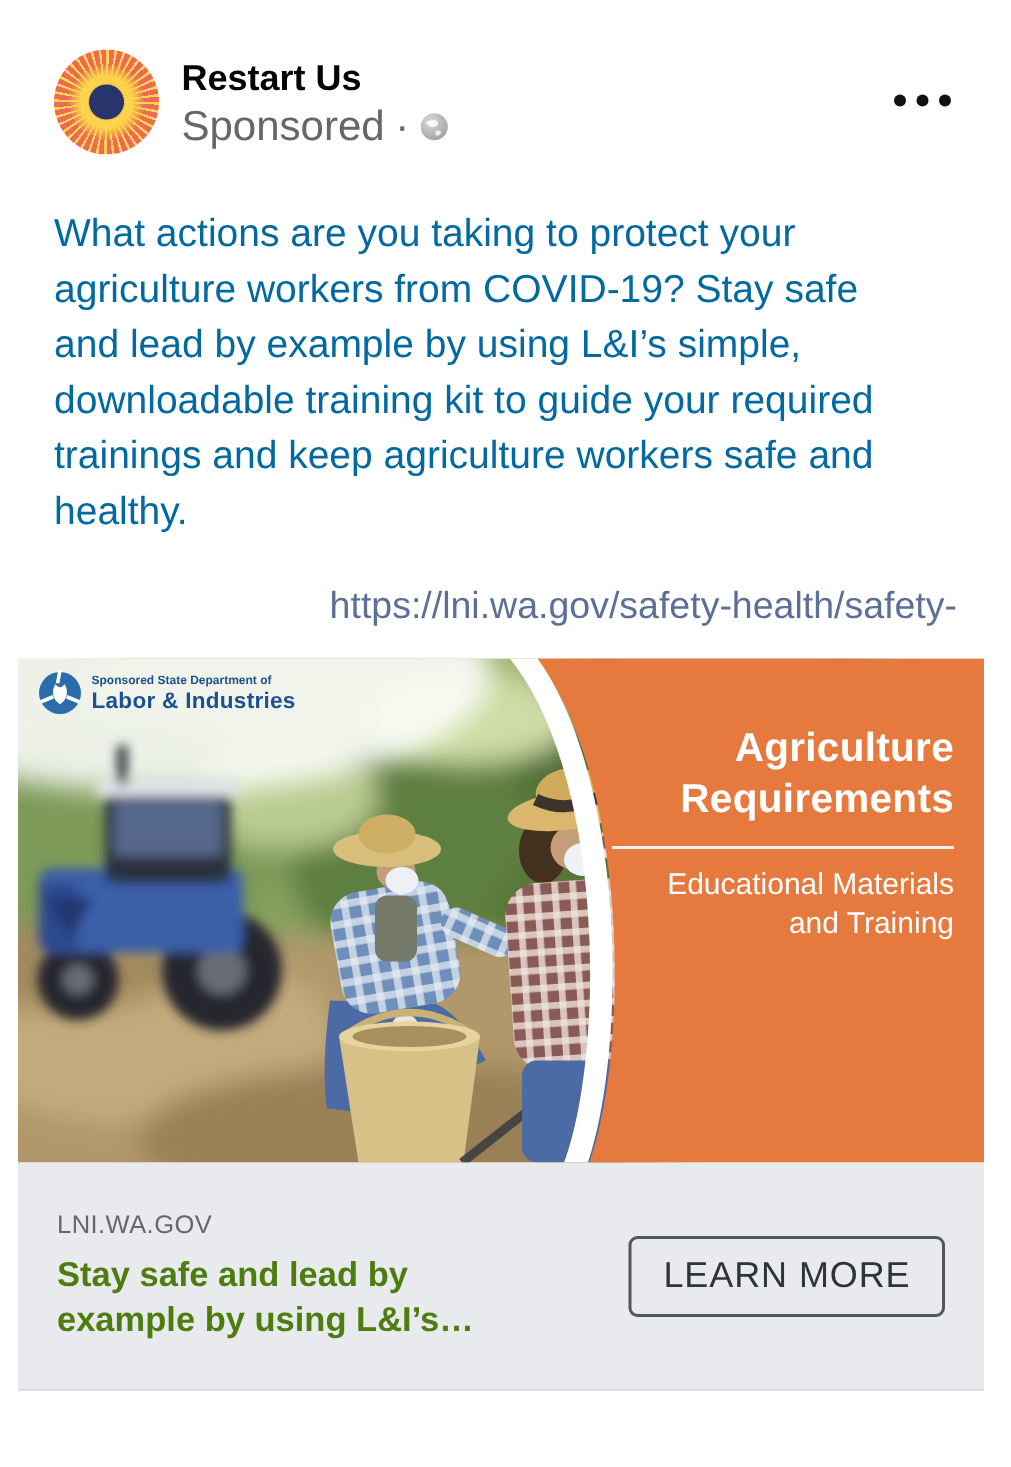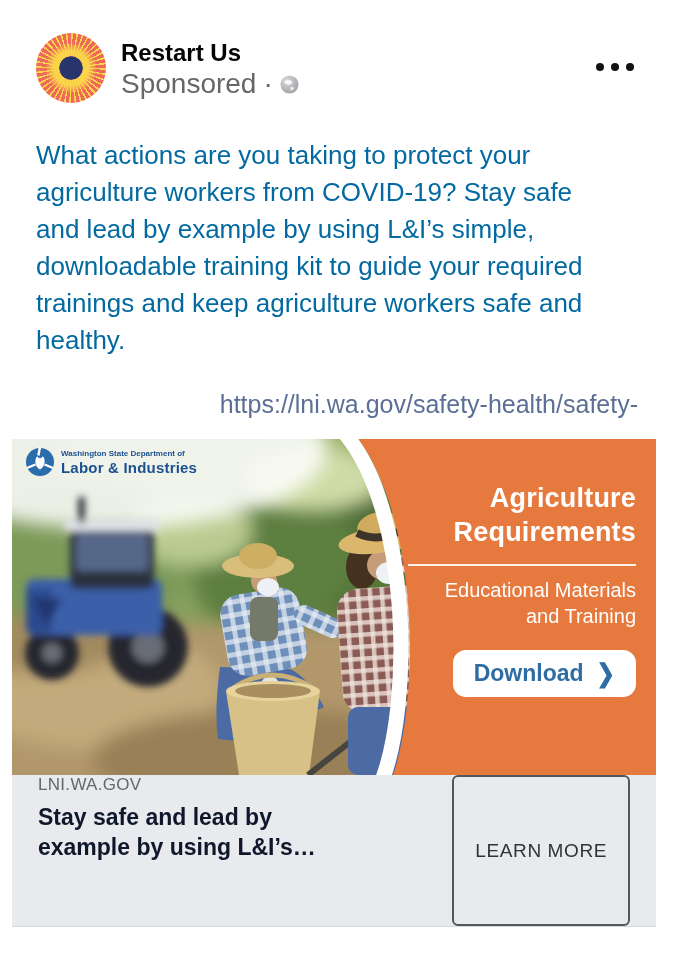--- a/index.html
+++ b/index.html
@@ -50,28 +50,28 @@
     margin-top:21px;display:inline-flex;align-items:center;gap:13px;
     background:#ffffff;color:#2e6da4;font-size:23px;font-weight:700;
     padding:10px 21px;border-radius:13px;border:none;cursor:pointer;
     font-family:"Liberation Sans", sans-serif;
   }
   .download-chevron{font-size:22px;font-weight:700;transform:scaleY(1.15);}
 
   
   .footer{
     width:644px;height:152px;margin:0 12px;background:#e9eaee;
-    display:flex;justify-content:space-between;
+    display:flex;align-items:center;justify-content:space-between;
     padding:0 26px;box-sizing:border-box;border-bottom:1px solid #d3d6db;
   }
   .footer-domain{font-size:17px;color:#65676b;letter-spacing:.3px;margin-bottom:7px;}
-  .footer-headline{font-size:23px;font-weight:700;color:#0f172a;line-height:30px;}
+  .footer-headline{font-size:23px;font-weight:700;color:#4d7c0f;line-height:30px;}
   .cta-btn{
     background:transparent;border:2px solid #53565c;border-radius:6px;
-    color:#303338;font-size:19px;letter-spacing:.6px;
+    color:#303338;font-size:24px;letter-spacing:.6px;
     padding:11px 21px;cursor:pointer;white-space:nowrap;
     font-family:"Liberation Sans", sans-serif;
   }
 </style>
 </head>
 <body>
 
 <div class="post-card">
 
   <div class="header">
@@ -216,35 +216,31 @@
       <svg width="30" height="30" viewBox="0 0 30 30">
         <circle cx="15" cy="15" r="14" fill="#2b6cab"></circle>
         <path d="M15,22.5 C9.8,19.5 9.2,13 12,9.2 C14,11.8 16,11.8 18,9.2 C20.8,13 20.2,19.5 15,22.5 Z" fill="#ffffff"></path>
         <g stroke="#ffffff" stroke-width="2.4">
           <line x1="15" y1="0" x2="13.4" y2="8.5"></line>
           <line x1="28" y1="21" x2="19.5" y2="17.5"></line>
           <line x1="2" y1="21" x2="10.5" y2="17.5"></line>
         </g>
       </svg>
       <div class="li-logo-text">
-        <span class="li-org1">Washington State Department of</span>
+        <span class="li-org1">Sponsored State Department of</span>
         <span class="li-org2">Labor &amp; Industries</span>
       </div>
     </div>
 
     <div class="panel-content">
       <div class="panel-title-line">Agriculture</div>
       <div class="panel-title-line">Requirements</div>
       <hr class="panel-divider">
       <div class="panel-sub-line">Educational Materials</div>
       <div class="panel-sub-line">and Training</div>
-      <button class="download-btn">
-        <span>Download</span>
-        <span class="download-chevron">❯</span>
-      </button>
     </div>
   </div>
 
   <div class="footer">
     <div class="footer-text">
       <div class="footer-domain">LNI.WA.GOV</div>
       <div class="footer-headline">
         <div>Stay safe and lead by</div>
         <div>example by using L&amp;I’s…</div>
       </div>

